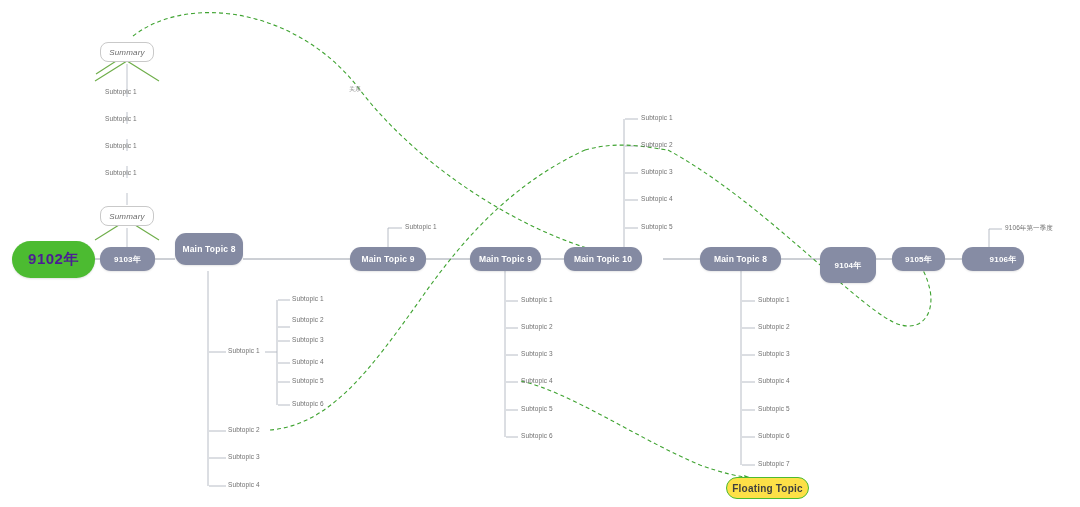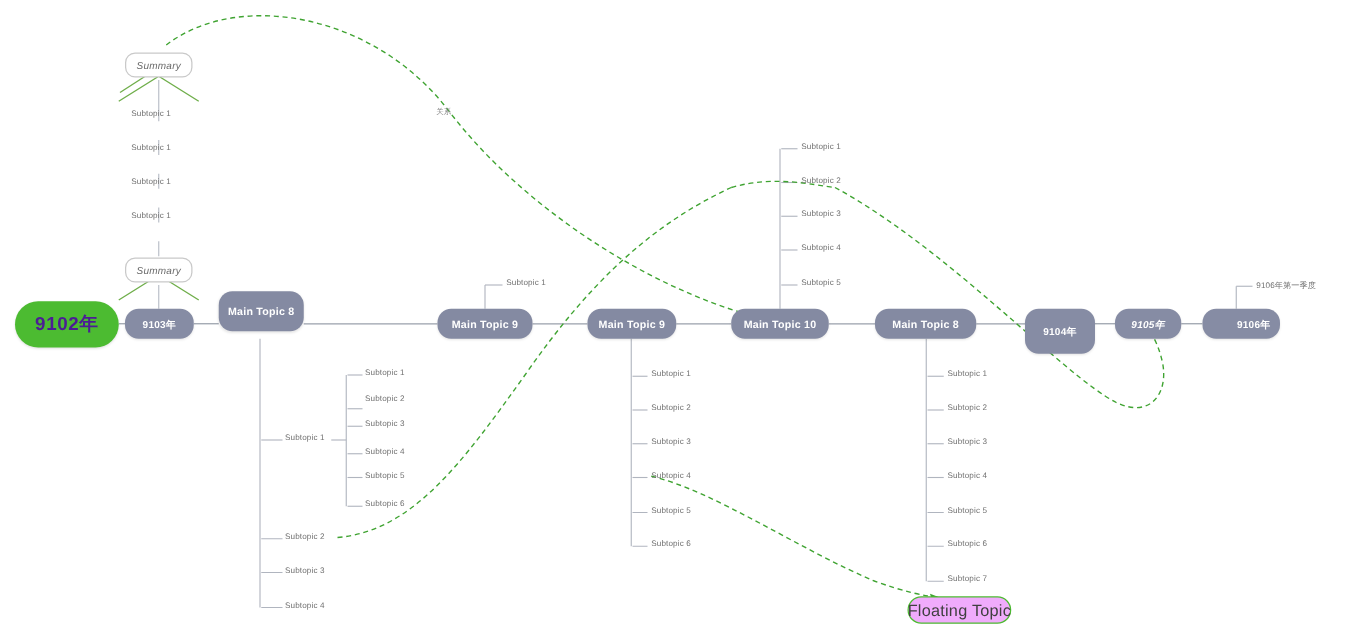--- a/index.html
+++ b/index.html
@@ -49,26 +49,26 @@
   .summary-node{
     background:#ffffff;
     color:#6a6a6a;
     border:1px solid #c9c9c9;
     border-radius:8px;
     font-size:8px;
     font-style:italic;
     letter-spacing:.2px;
   }
   .floating-node{
-    background:#f0abfc;
+    background:#fde047;
     color:#3f3f3f;
     border:1.2px solid #4CBB31;
     border-radius:11px;
-    font-size:13px;
-    font-weight:400;
+    font-size:10px;
+    font-weight:700;
     letter-spacing:.2px;
   }
   .sub-label{
     position:absolute;
     font-size:6.5px;
     color:#707070;
     white-space:nowrap;
     letter-spacing:.1px;
   }
   .rel-label{
@@ -174,27 +174,27 @@
   <div class="node root-node" style="left:12px;top:241px;width:83px;height:37px;">9102年</div>
 
   <div class="node year-node" style="left:100px;top:247px;width:55px;height:24px;">9103年</div>
 
   <div class="node main-node" style="left:175px;top:233px;width:68px;height:32px;">Main Topic 8</div>
 
   <div class="node main-node" style="left:350px;top:247px;width:76px;height:24px;">Main Topic 9</div>
 
   <div class="node main-node" style="left:470px;top:247px;width:71px;height:24px;">Main Topic 9</div>
 
-  <div class="node main-node" style="left:585px;top:247px;width:78px;height:24px;">Main Topic 10</div>
+  <div class="node main-node" style="left:564px;top:247px;width:78px;height:24px;">Main Topic 10</div>
 
   <div class="node main-node" style="left:700px;top:247px;width:81px;height:24px;">Main Topic 8</div>
 
   <div class="node year-node" style="left:820px;top:247px;width:56px;height:36px;">9104年</div>
 
-  <div class="node year-node" style="left:892px;top:247px;width:53px;height:24px;font-style:italic;">9105年</div>
+  <div class="node year-node" style="left:892px;top:247px;width:53px;height:24px;">9105年</div>
 
   <div class="node year-node" style="left:962px;top:247px;width:62px;height:24px;padding-left:20px;">9106年</div>
 
   <div class="node summary-node" style="left:100px;top:42px;width:54px;height:20px;">Summary</div>
   <div class="node summary-node" style="left:100px;top:206px;width:54px;height:20px;">Summary</div>
 
   <div class="node floating-node" style="left:726px;top:477px;width:83px;height:22px;">Floating Topic</div>
 
   <div class="sub-label" style="left:105px;top:88px;">Subtopic 1</div>
   <div class="sub-label" style="left:105px;top:115px;">Subtopic 1</div>

